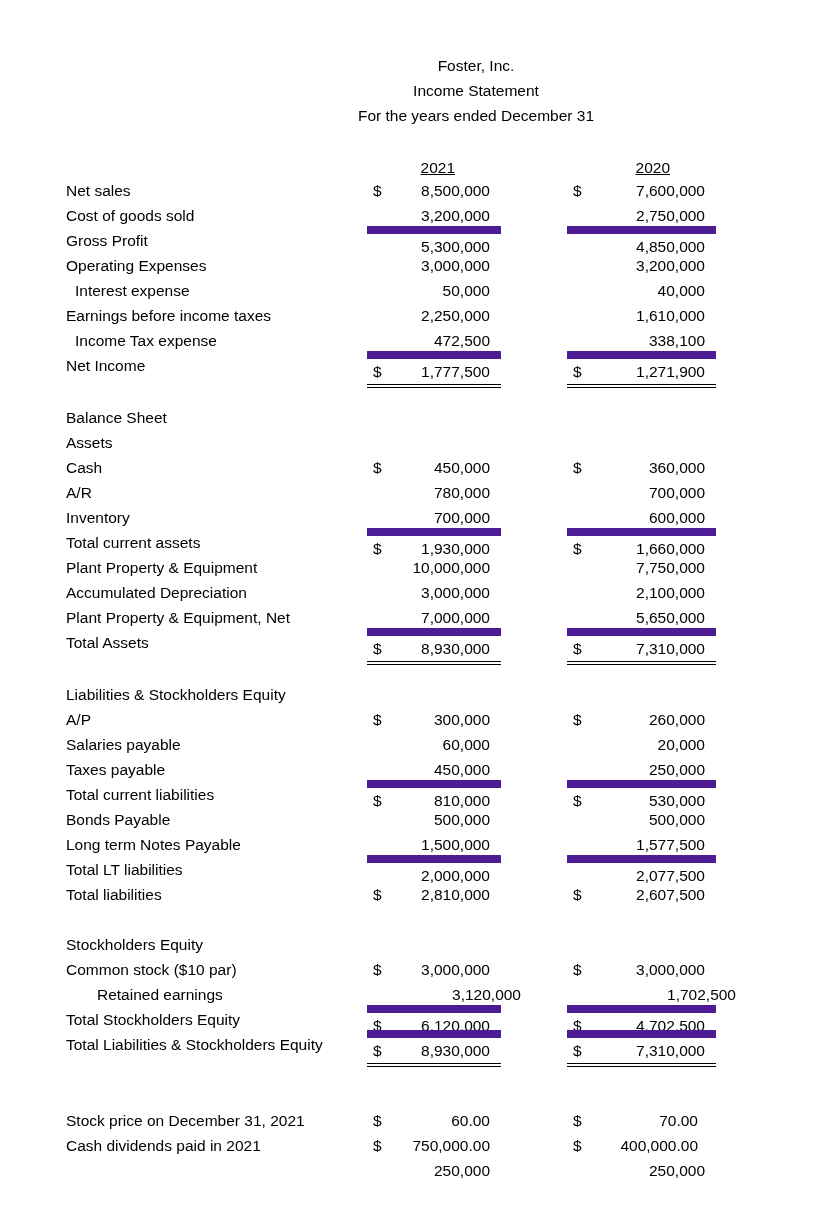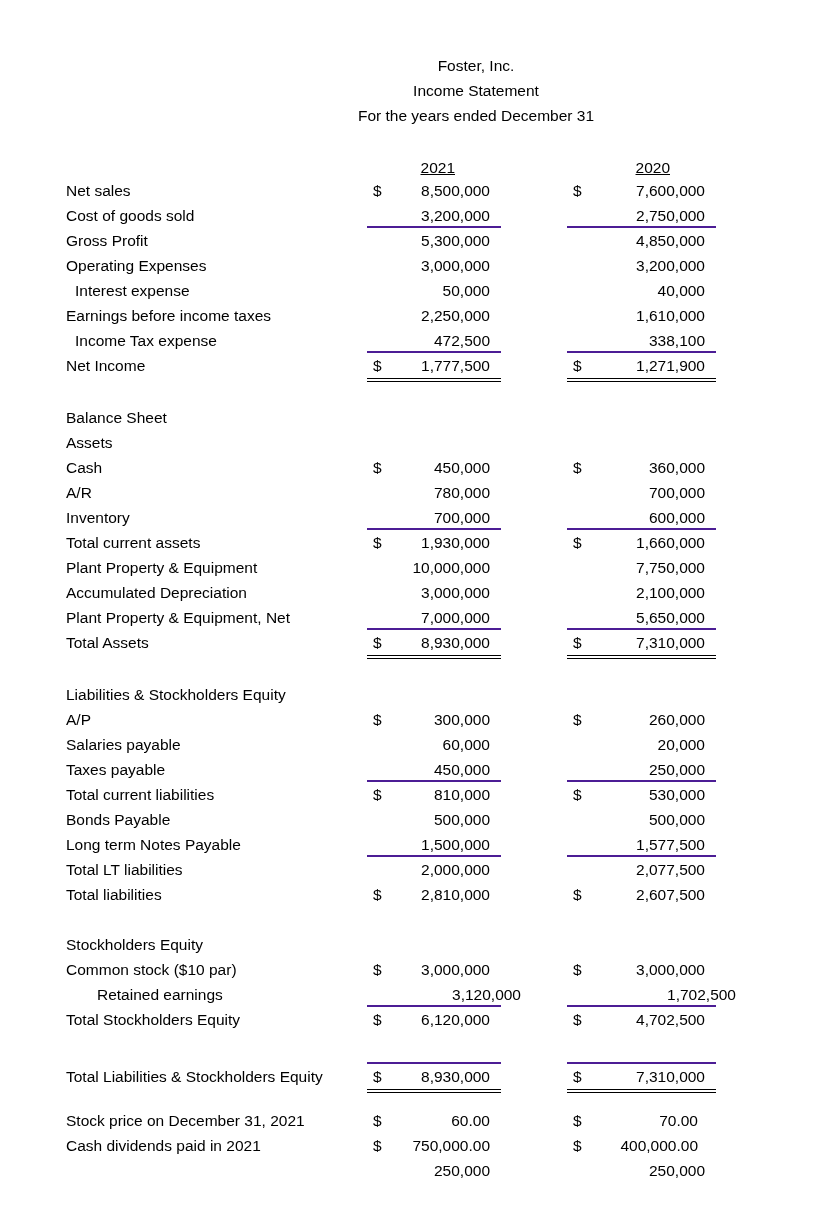--- a/index.html
+++ b/index.html
@@ -11,21 +11,21 @@
     .header { position: absolute; left: 0; width: 952px; text-align: center; }
     .header div { height: 25px; line-height: 25px; }
     .row { position: absolute; left: 0; width: 838px; height: 25px; }
     .label { position: absolute; left: 66px; top: 0; height: 25px; line-height: 25px; white-space: nowrap; }
     .label.indent { left: 75px; }
     .cell { position: absolute; top: 0; height: 25px; line-height: 25px; }
     .c1 { left: 367px; width: 134px; }
     .c2 { left: 567px; width: 149px; }
     .dollar { position: absolute; left: 6px; top: 0; }
     .val { position: absolute; right: 11px; top: 0; text-align: right; white-space: nowrap; }
-    .bt { border-top: 2px solid #4c1d95; }
+    .bt { border-top: 8px solid #4c1d95; }
     .dbl { border-bottom: 4px double #000; }
     .yr { text-decoration: underline; font-weight: normal; text-align: center; position:absolute; right: 11px; }
   </style>
 </head>
 <body>
 
 <div class="header" style="top:53px; width:952px;">
   <div>Foster, Inc.</div>
   <div>Income Statement</div>
   <div>For the years ended December 31</div>
@@ -343,21 +343,21 @@
       <div class="label">Total Stockholders Equity</div>
       <div class="cell c1 bt" style="top: -2px;">
         <span class="dollar">$</span>
         <span class="val">6,120,000</span>
       </div>
       <div class="cell c2 bt" style="top: -2px;">
         <span class="dollar">$</span>
         <span class="val">4,702,500</span>
       </div>
     </div>
-    <div class="row" style="top: 1032px; margin-top: 32px;">
+    <div class="row" style="top: 1032px;">
       <div class="label">Total Liabilities &amp; Stockholders Equity</div>
       <div class="cell c1 bt dbl" style="top: -2px;">
         <span class="dollar">$</span>
         <span class="val">8,930,000</span>
       </div>
       <div class="cell c2 bt dbl" style="top: -2px;">
         <span class="dollar">$</span>
         <span class="val">7,310,000</span>
       </div>
     </div>

